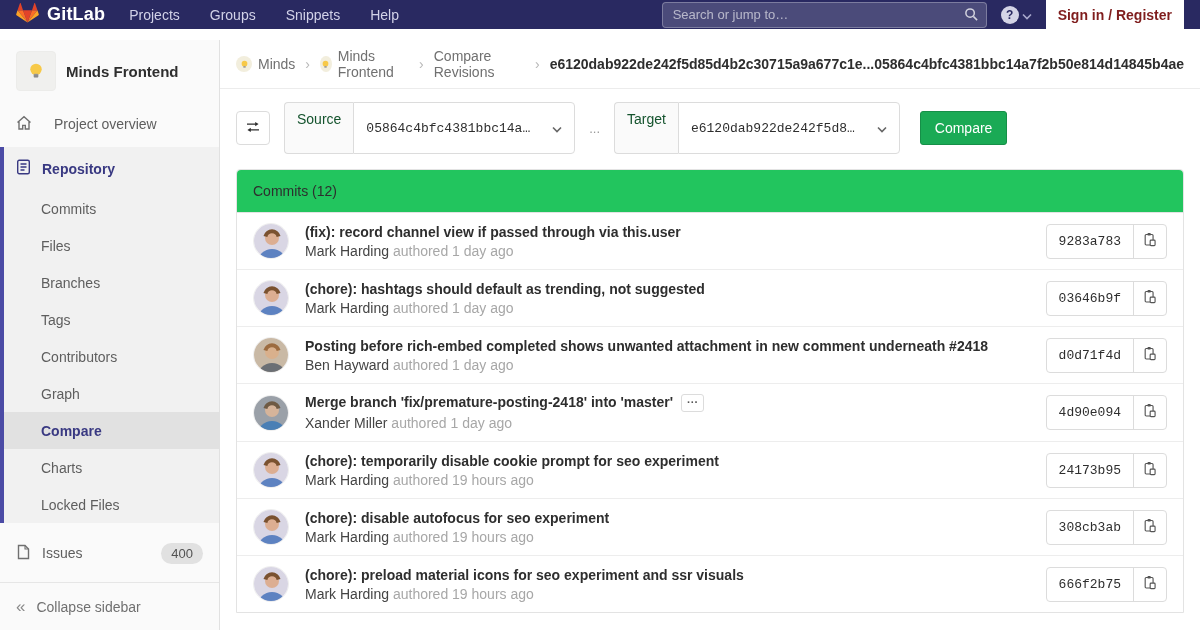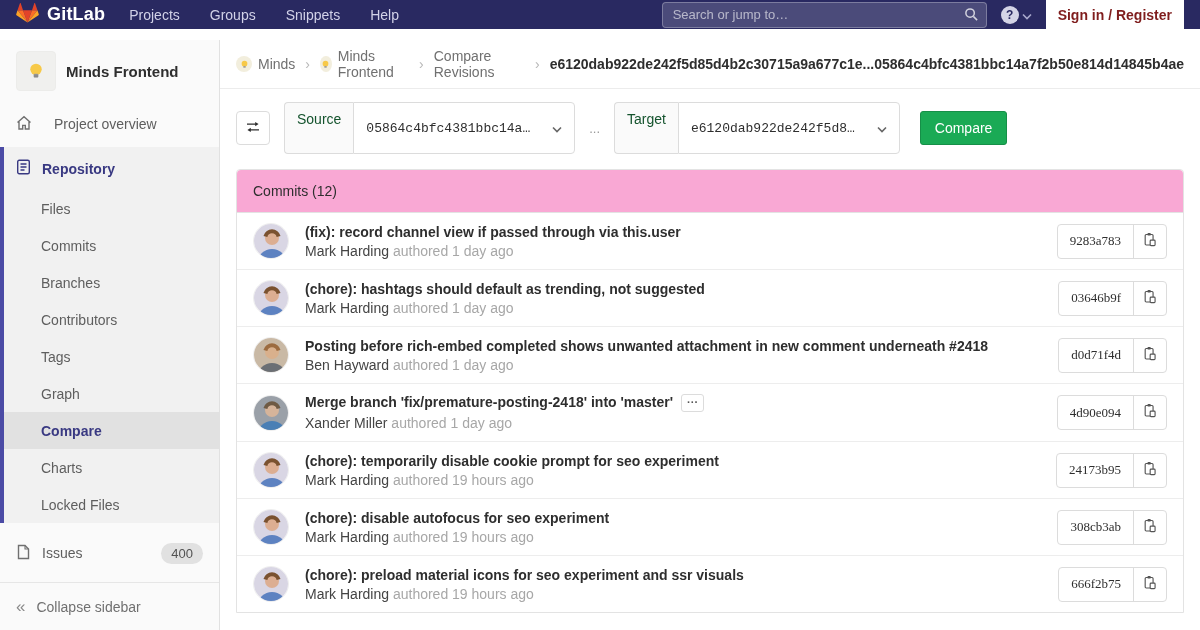--- a/index.html
+++ b/index.html
@@ -74,37 +74,37 @@
     border-radius:4px 0 0 4px; padding:8px 12px; font-size:14px; color:#14532d; }
   .dropdown { background:#fff; border:1px solid #dcdcdc; border-radius:0 4px 4px 0;
     padding:16px 12px; display:flex; align-items:center; gap:22px; cursor:pointer; }
   .dropdown .dd-value { font-family:"Liberation Mono", monospace; font-size:13px; color:#2e2e2e; }
   .dots-sep { color:#999; font-size:13px; }
   .compare-btn { background:var(--accent-green,#1aaa55); border:1px solid #168f48;
     color:#fff; font-size:14px; padding:8px 14px; border-radius:3px; cursor:pointer;
     font-family:"Liberation Sans", sans-serif; margin-left:6px; }
 
   .commits-panel { margin:0 16px; border:1px solid #e3e3e3; border-radius:4px 4px 0 0; }
-  .panel-head { background:#f9a8d4; border-bottom:1px solid #e3e3e3; padding:13px 16px;
+  .panel-head { background:#22c55e; border-bottom:1px solid #e3e3e3; padding:13px 16px;
     font-size:14px; color:#2e2e2e; border-radius:4px 4px 0 0; }
   .commit-row { display:flex; align-items:center; padding:10px 16px; border-top:1px solid #ededed; background:#fff; }
   .commit-row:first-of-type { border-top:none; }
   .c-avatar { width:36px; height:36px; border-radius:50%; overflow:hidden; flex:0 0 36px;
     margin-right:16px; border:1px solid #eee; cursor:pointer; }
   .c-avatar svg { display:block; }
   .commit-main { flex:1; min-width:0; }
   .commit-title-line { display:flex; }
   .commit-title { font-size:14px; font-weight:600; color:#2e2e2e; cursor:pointer; white-space:nowrap;
     overflow:hidden; text-overflow:ellipsis; }
   .expander-btn { margin-left:8px; border:1px solid #dcdcdc; border-radius:3px; background:#fff;
     color:#555; font-size:11px; font-weight:bold; line-height:10px; padding:2px 5px 4px; cursor:pointer; }
   .commit-byline { margin-top:3px; font-size:14px; color:#a7a7a7; }
   .commit-author { color:#444; cursor:pointer; }
   .sha-group { display:flex; align-items:center; border:1px solid #dcdcdc; border-radius:4px; margin-left:16px; }
-  .sha-label { font-family:Liberation Serif, serif; font-size:13px; color:#2e2e2e;
+  .sha-label { font-family:Liberation Mono, monospace; font-size:13px; color:#2e2e2e;
     padding:6px 12px; cursor:pointer; }
   .copy-btn { border-left:1px solid #dcdcdc; padding:7px 9px; display:flex; align-items:center; cursor:pointer; }
 </style>
 </head>
 <body>
 
 <div class="app">
 
   <header class="navbar">
     <div class="nav-left">
@@ -173,25 +173,25 @@
     <div class="repo-section">
       <div class="repo-head">
         <span>
           <svg width="15" height="16" viewBox="0 0 14 16" fill="none" stroke="#393982" stroke-width="1.4">
             <rect x="1.2" y="1.2" width="11.6" height="13.6" rx="1.5"></rect>
             <path d="M4 5h6M4 8h6M4 11h4"></path>
           </svg>
         </span>
         <span>Repository</span>
       </div>
+      <div class="repo-sub">Commits</div>
       <div class="repo-sub">Files</div>
-      <div class="repo-sub">Commits</div>
       <div class="repo-sub">Branches</div>
+      <div class="repo-sub">Tags</div>
       <div class="repo-sub">Contributors</div>
-      <div class="repo-sub">Tags</div>
       <div class="repo-sub">Graph</div>
       <div class="repo-sub active">Compare</div>
       <div class="repo-sub">Charts</div>
       <div class="repo-sub">Locked Files</div>
     </div>
 
     <div class="issues-row">
       <span>
         <svg width="15" height="16" viewBox="0 0 14 16" fill="none" stroke="#707070" stroke-width="1.4">
           <path d="M2 1.5h6.5L12 5v9.5H2z"></path>

